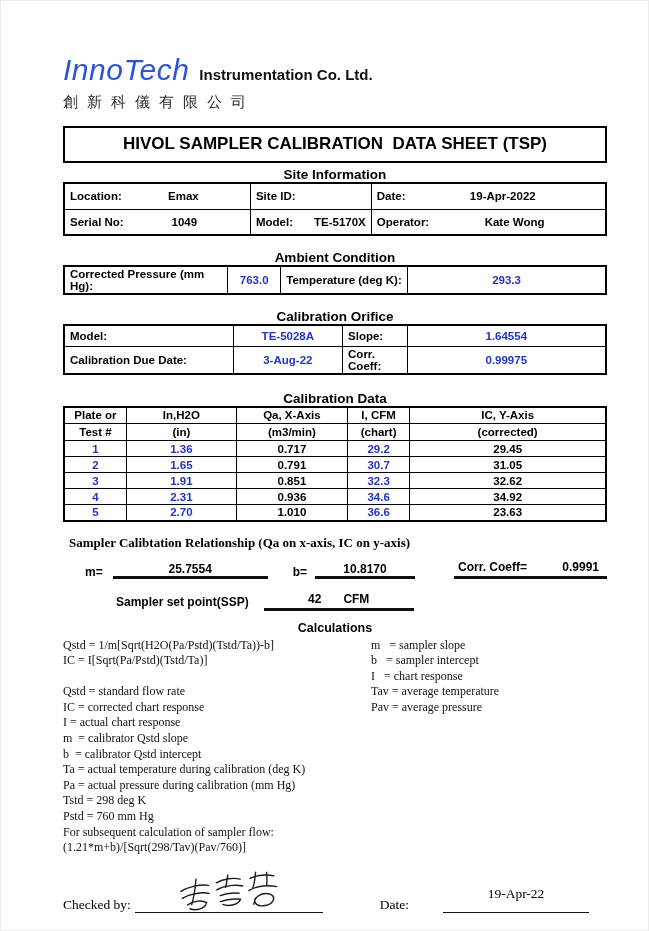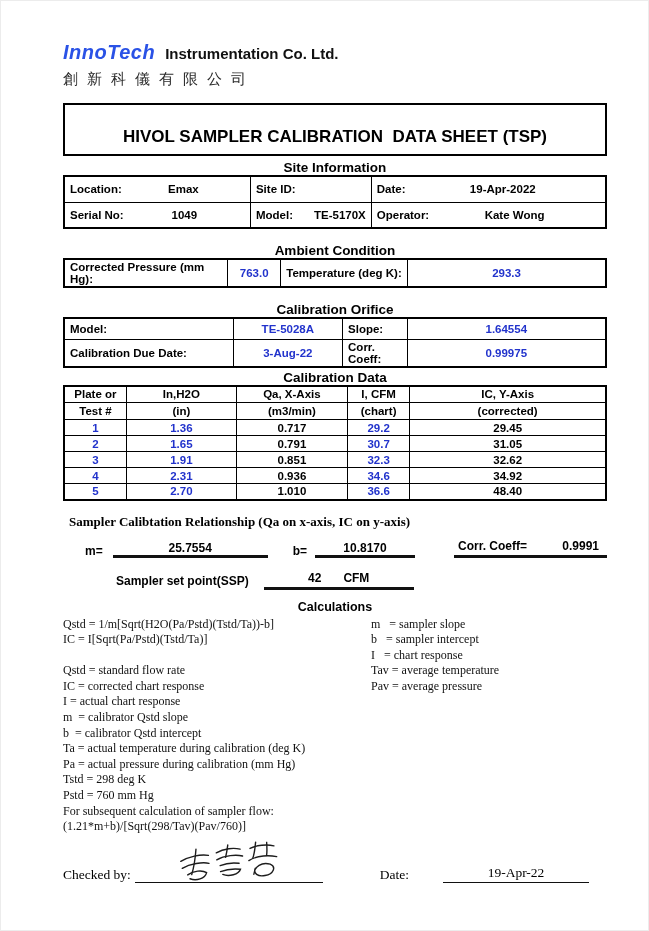--- a/index.html
+++ b/index.html
@@ -6,31 +6,31 @@
   html,body { background:#fff; }
   .page {
     width:649px; height:931px; background:#ffffff; position:relative;
     font-family:"Liberation Sans", sans-serif; color:#000;
     border:1px solid #ececec; overflow:hidden;
   }
   .content { padding:40px 41px 0 62px; } 
 
   
   .logo-row { display:flex; align-items:baseline; gap:10px; }
-  .logo-main { font-size:20px; font-weight:bold; font-style:italic; letter-spacing:0.5px; }
+  .logo-main { font-size:30px; font-weight:normal; font-style:italic; letter-spacing:0.5px;margin-top:12px; }
   .logo-sub  { font-size:15px; font-weight:bold; color:#111; }
   .logo-zh   { font-size:15px; letter-spacing:9px; color:#2b2b2b; margin-top:6px; }
 
   .title-box {
     margin-top:14px; border:2px solid #000; text-align:center;
-    font-size:17px; font-weight:bold; padding:22px 0 7px; white-space:pre;
+    font-size:17px; font-weight:bold; padding:6px 0 7px; white-space:pre;
   }
 
   .sec-head { text-align:center; font-size:13.5px; font-weight:bold; }
-  .mt4{margin-top:4px;} .mt14{margin-top:14px;} .mt16{margin-top:2px;}
+  .mt4{margin-top:4px;} .mt14{margin-top:14px;} .mt16{margin-top:16px;}
 
   table { width:100%; border-collapse:collapse; border:2px solid #000; table-layout:fixed; }
   td { border:1px solid #000; font-size:11.5px; font-weight:bold; padding:1px 5px; vertical-align:middle; }
   .cell { display:flex; align-items:center; }
   .lbl { white-space:nowrap; }
   .val { flex:1; text-align:center; }
   .val-right { text-align:right; }
   .blue { color:#2233cc; }
   .tc { text-align:center; }
 
@@ -195,21 +195,21 @@
         <td class="tc blue">2.31</td>
         <td class="tc">0.936</td>
         <td class="tc blue">34.6</td>
         <td class="tc">34.92</td>
       </tr>
       <tr>
         <td class="tc blue">5</td>
         <td class="tc blue">2.70</td>
         <td class="tc">1.010</td>
         <td class="tc blue">36.6</td>
-        <td class="tc">48.40</td>
+        <td class="tc">23.63</td>
       </tr>
     </tbody>
       </table>
 
     <div class="rel-head">Sampler Calibtation Relationship (Qa on x-axis, IC on y-axis)</div>
     <div class="mb-row">
       <span style="margin-left:22px">m=</span>
       <span class="uline" style="width:155px; margin-left:10px">25.7554</span>
       <span style="margin-left:25px">b=</span>
       <span class="uline" style="width:100px; margin-left:8px">10.8170</span>
@@ -271,17 +271,17 @@
               <path d="M78 8 C85 5 95 5 102 7"></path>
               <path d="M84 2 C83 8 82 14 80 18"></path>
               <path d="M95 3 C95 8 95 12 94 16"></path>
               <path d="M76 20 C85 15 97 16 104 18"></path>
               <path d="M80 34 C81 26 89 22 97 25 C103 28 100 35 91 36 C84 37 79 33 82 28"></path>
             </g>
           </svg>
         </span>
       </span>
       <span style="margin-left:auto">Date:</span>
-      <span class="f-uline tc" style="width:146px; margin-left:34px; margin-right:18px; padding-bottom:1px">19-Apr-22</span>
+      <span class="f-uline tc" style="width:146px; margin-left:34px; margin-right:18px; padding-bottom:10px">19-Apr-22</span>
     </div>
 
   </div>
 </div>
 
 </body></html>

